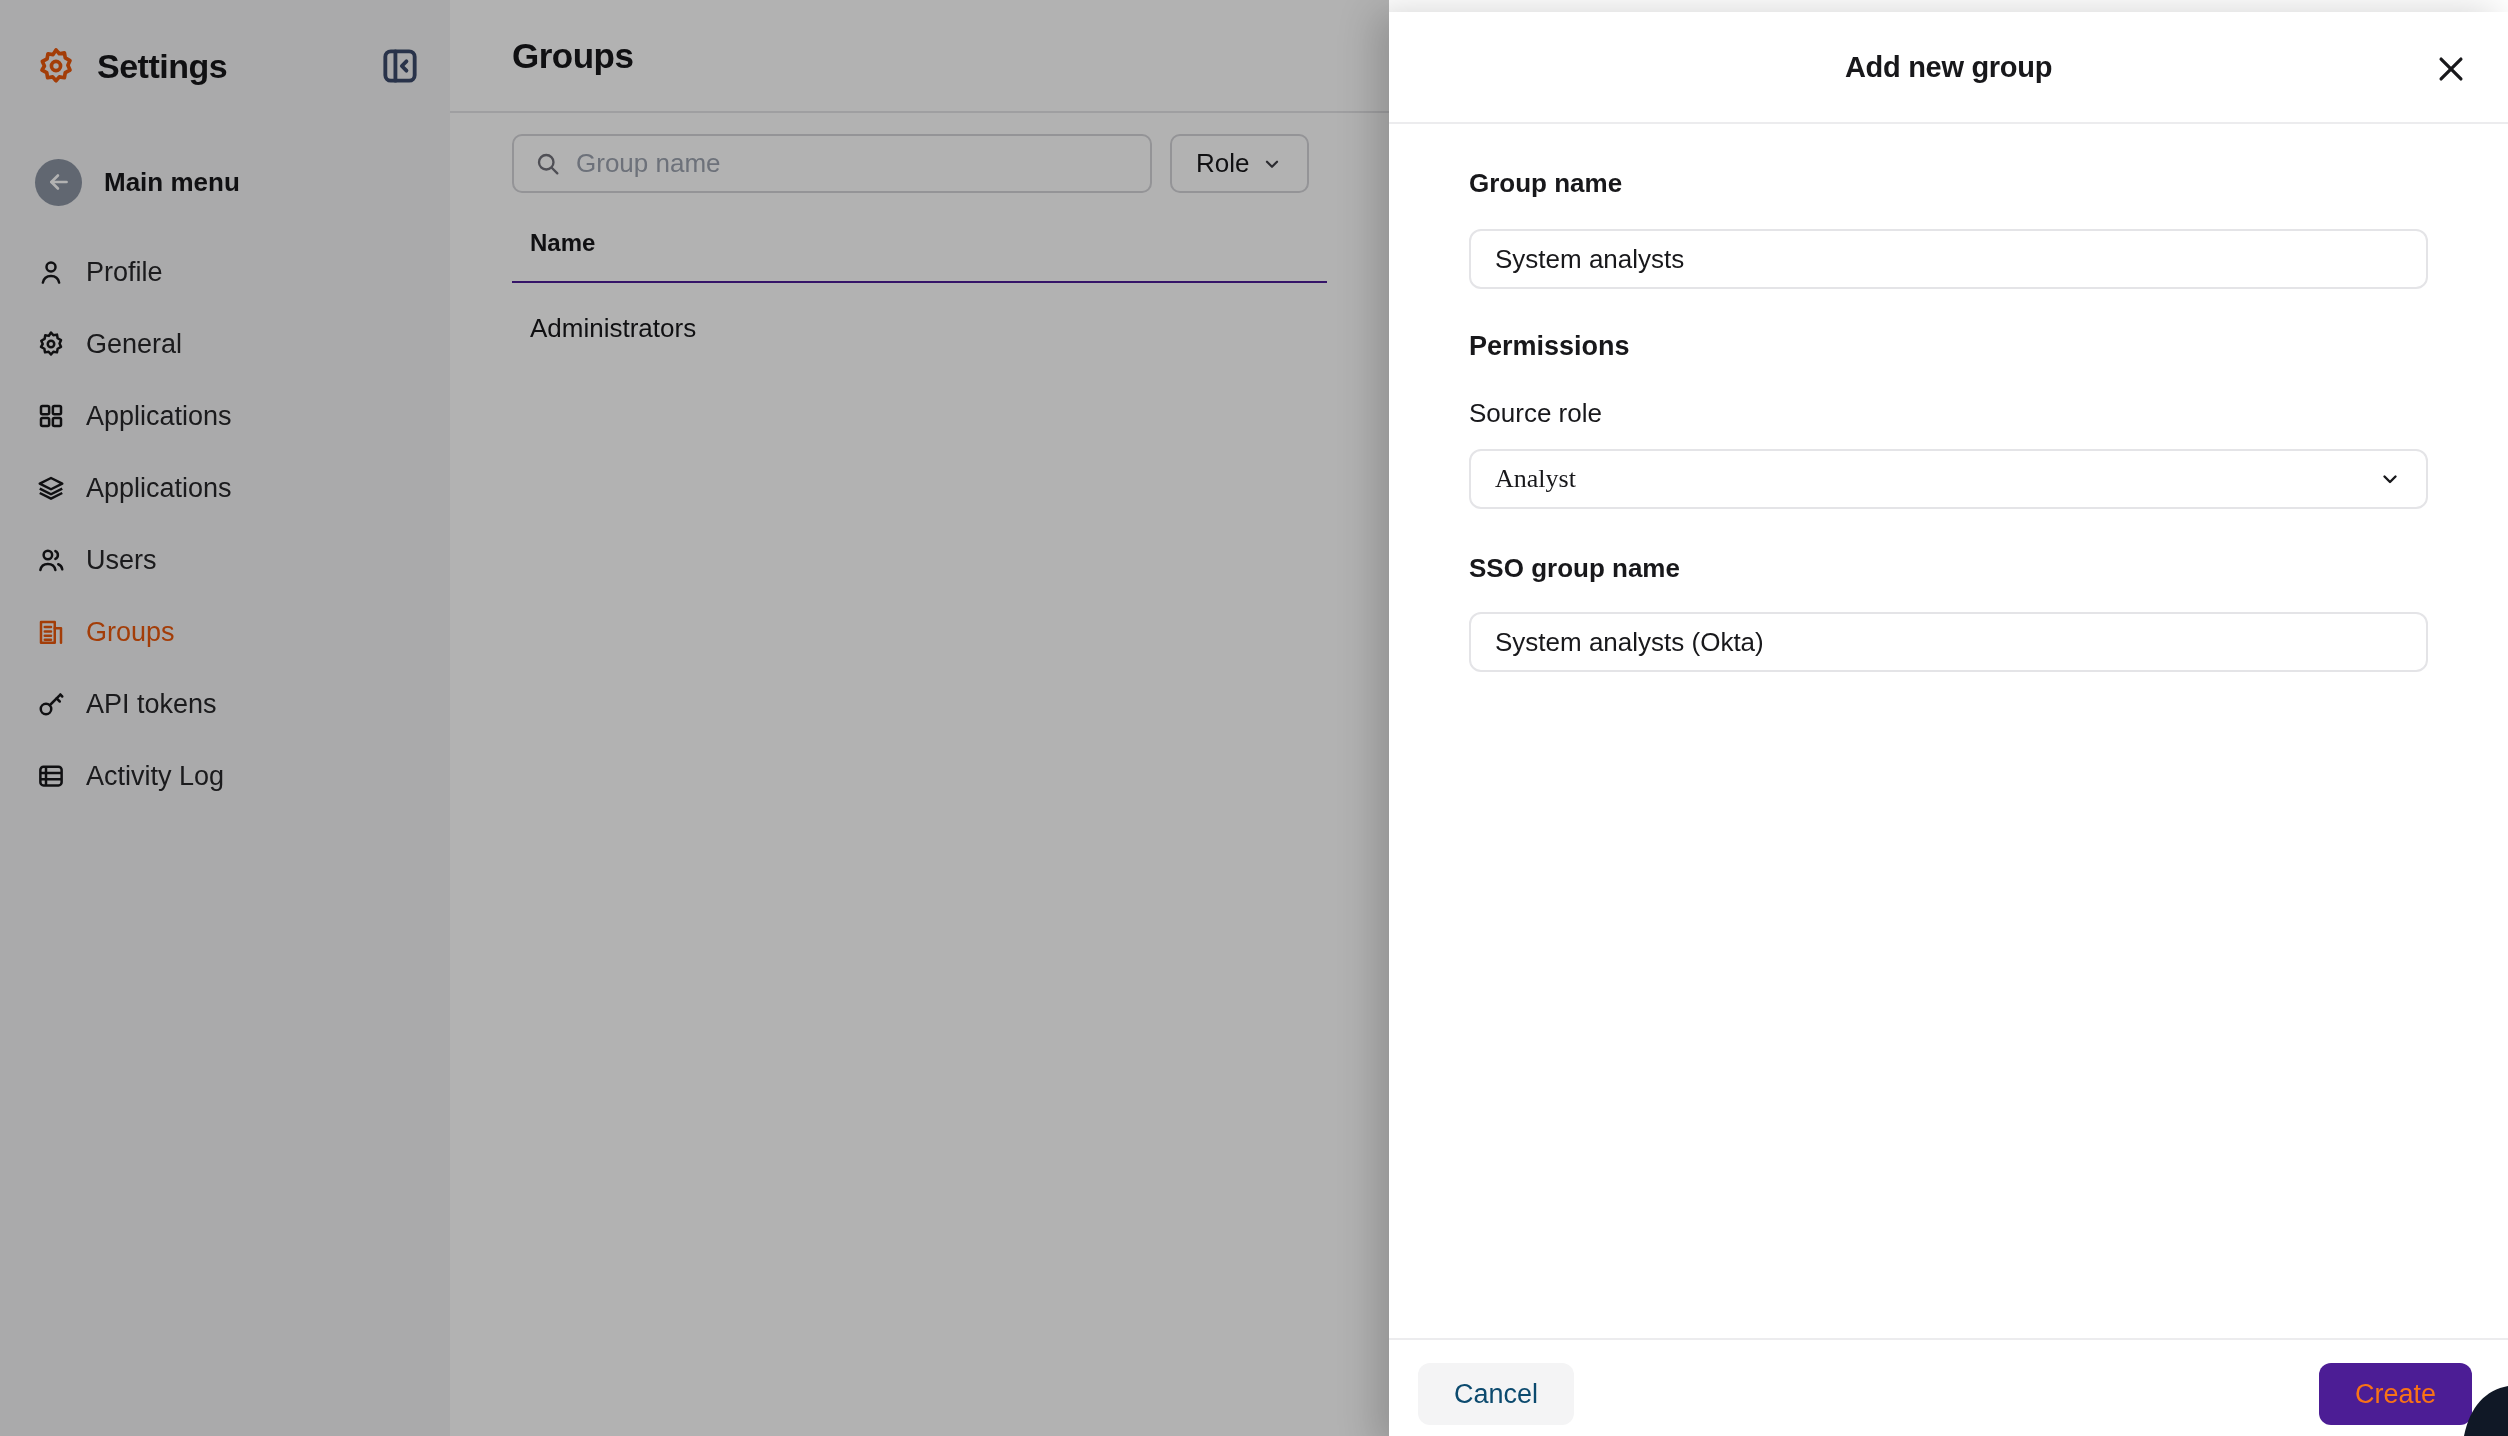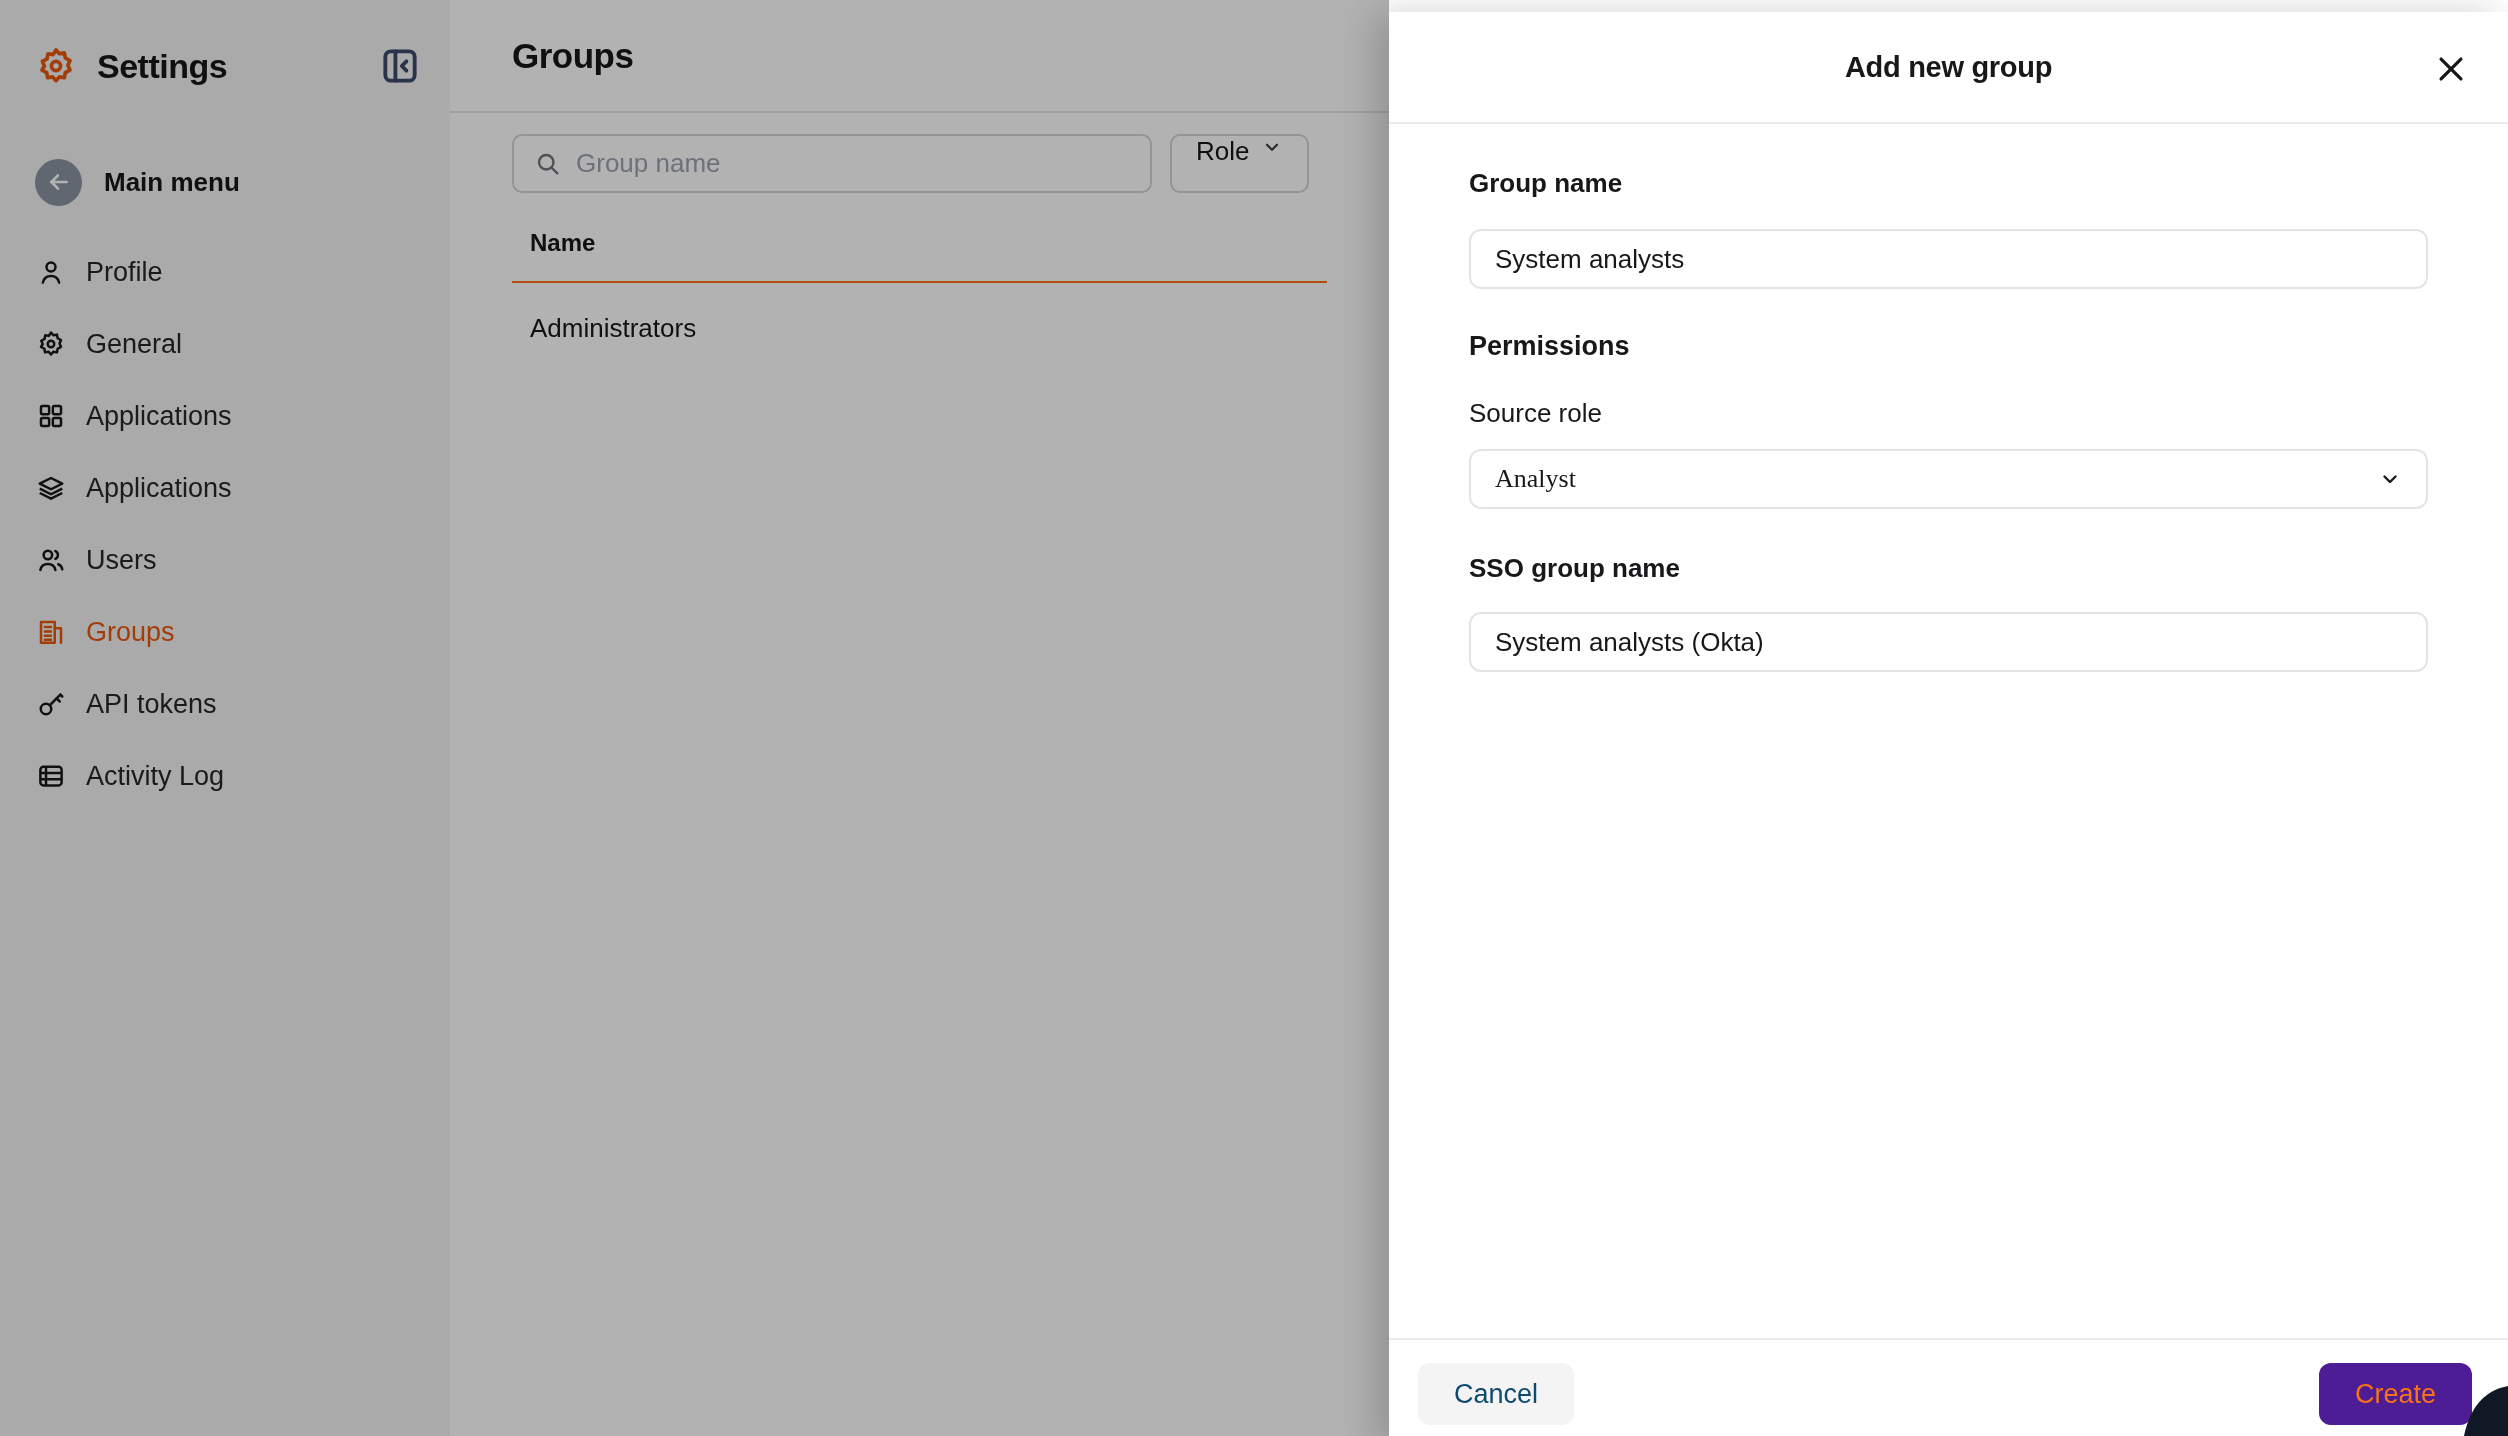--- a/index.html
+++ b/index.html
@@ -59,28 +59,28 @@
     display:flex; align-items:center; width:640px; height:59px;
     border:2px solid #d4d4d8; border-radius:10px; background:#fff; padding:0 20px; gap:14px;
   }
   .searchbox svg { width:28px; height:28px; color:#71717a; flex:none; }
   .searchbox input {
     border:none; outline:none; font-size:26px; width:100%; background:transparent;
     font-family:"Liberation Sans", sans-serif; color:#18181b;
   }
   .searchbox input::placeholder { color:#9ca3af; }
   .role-btn {
-    display:flex; align-items:flex-start; gap:12px; height:59px; padding:0 24px;
+    display:flex; align-items:center; gap:12px; height:59px; padding:0 24px;
     background:#fff; border:2px solid #d4d4d8; border-radius:10px;
     font-size:26px; font-family:"Liberation Sans", sans-serif; color:#18181b; cursor:pointer;
   }
   .role-btn svg { width:22px; height:22px; color:#3f3f46; }
   .table-head {
     margin:36px 0 0 62px; padding:0 18px 24px 18px; font-size:24px; font-weight:bold;
-    border-bottom:2px solid #f97316; width:815px;
+    border-bottom:2px solid #4c1d95; width:815px;
   }
   .table-row {
     margin-left:62px; padding:30px 18px; font-size:26px; cursor:pointer;
   }
 
   
   .overlay {
     position:absolute; left:0; top:0; width:1389px; height:1436px;
     background:rgba(0,0,0,0.30); z-index:5;
   }

